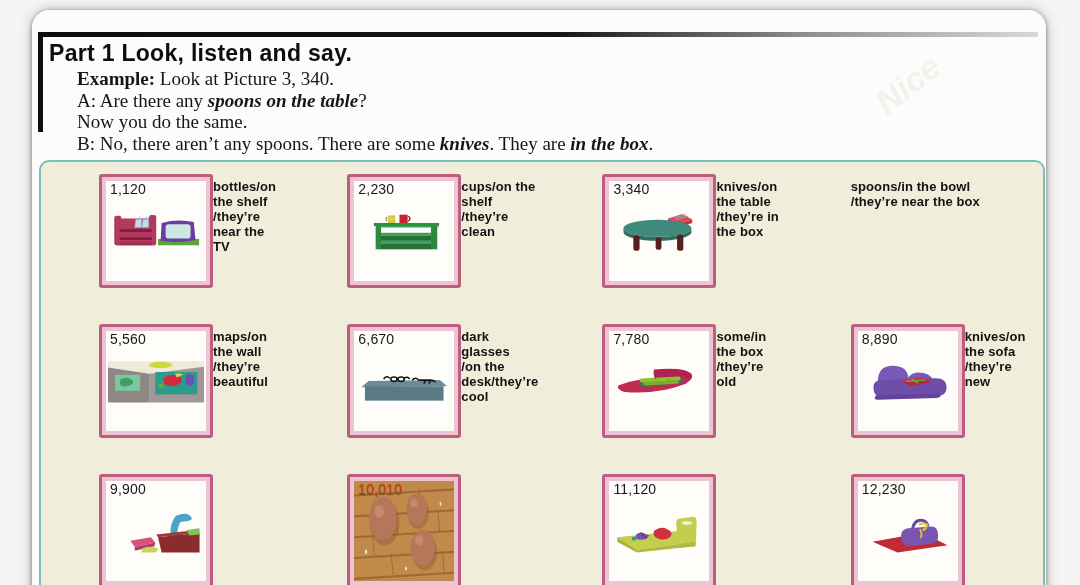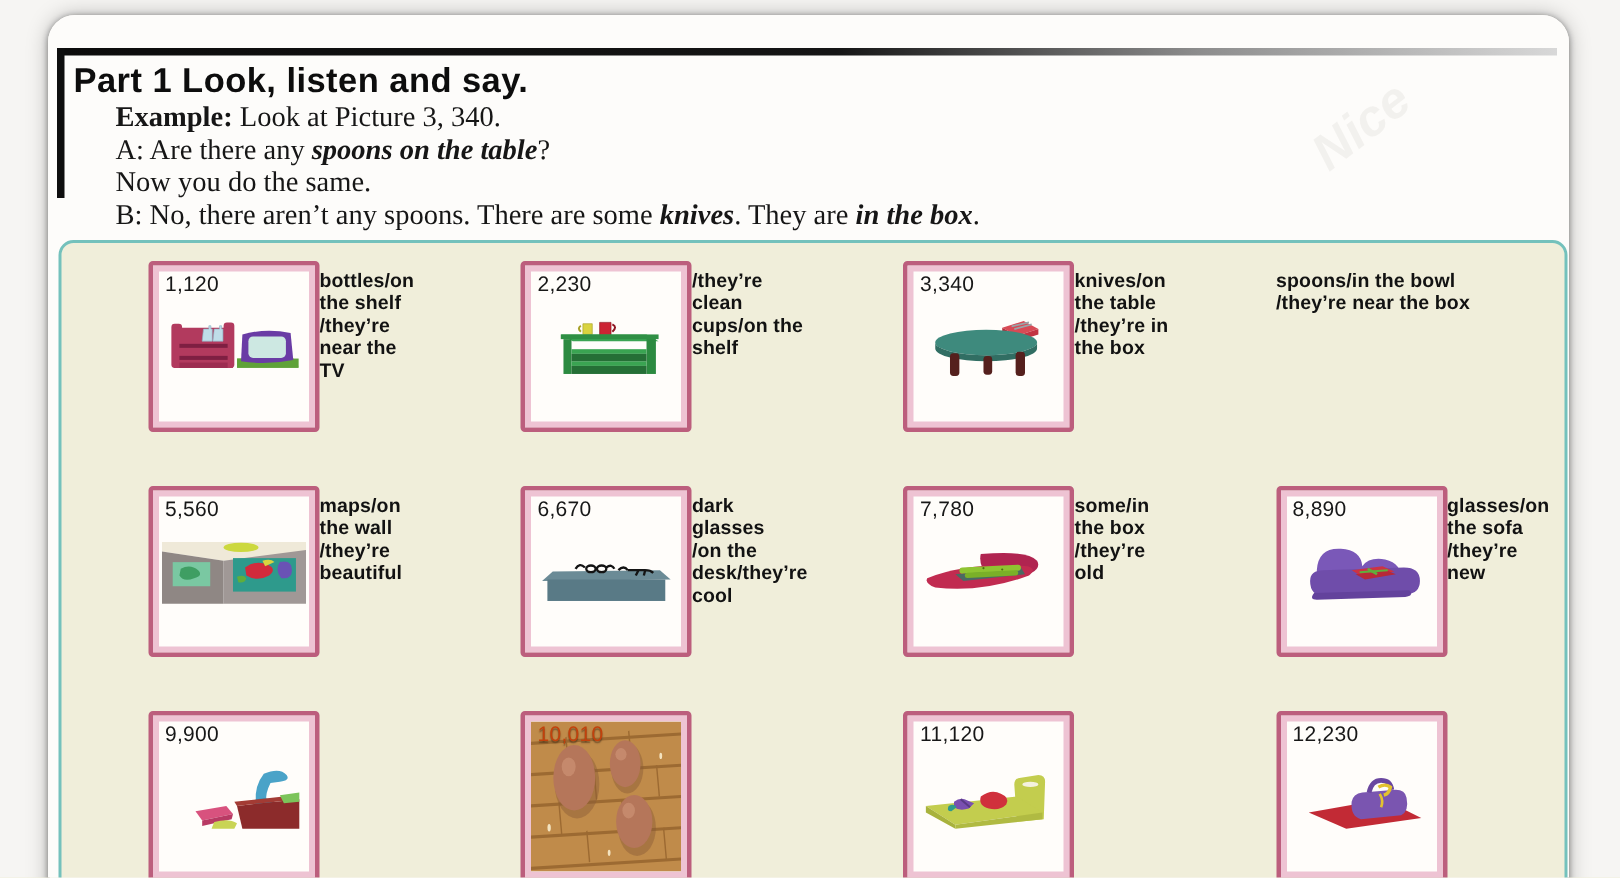--- a/index.html
+++ b/index.html
@@ -126,22 +126,22 @@
               <rect x="44" y="37" width="12" height="52" fill="#2c8a40"></rect>
               <rect x="168" y="37" width="14" height="52" fill="#2c8a40"></rect>
               <rect x="56" y="52" width="112" height="7" fill="#3aa452"></rect>
               <rect x="56" y="70" width="112" height="7" fill="#3aa452"></rect>
               <rect x="56" y="59" width="112" height="11" fill="#256f36"></rect>
               <rect x="56" y="77" width="112" height="12" fill="#256f36"></rect>
             </svg>
           </span>
         </div>
         <div class="caption">
+          <div>cups/on the shelf</div>
           <div>/they’re clean</div>
-          <div>cups/on the shelf</div>
         </div>
       </div>
 
       <div class="cell">
         <div class="card">
           <span class="num">3,340</span>
           <span class="art">
             <svg viewBox="0 0 215 96" preserveAspectRatio="xMidYMid meet">
               <polygon points="128,20 160,10 182,22 150,32" fill="#d84a55"></polygon>
               <polygon points="128,20 150,32 150,40 128,30" fill="#b52a38"></polygon>
@@ -242,21 +242,21 @@
               <path d="M30 62 q0 -16 20 -16 l120 -4 q24 0 24 20 q0 18 -20 20 l-122 4 q-22 -2 -22 -24 z" fill="#6f4daa"></path>
               <path d="M36 80 q-8 10 4 10 l132 -4 q14 -2 6 -10 z" fill="#63429c"></path>
               <polygon points="92,46 138,40 156,48 108,56" fill="#cc3344"></polygon>
               <polygon points="98,52 144,46 158,52 112,60" fill="#b82838"></polygon>
               <line x1="116" y1="44" x2="130" y2="52" stroke="#5fae3c" stroke-width="4"></line>
               <line x1="104" y1="49" x2="146" y2="46" stroke="#5fae3c" stroke-width="3"></line>
             </svg>
           </span>
         </div>
         <div class="caption">
-          <div>glasses/on the sofa</div>
+          <div>knives/on the sofa</div>
           <div>/they’re new</div>
         </div>
       </div>
 
       <div class="cell">
         <div class="card">
           <span class="num">9,900</span>
           <span class="art">
             <svg viewBox="0 0 215 96" preserveAspectRatio="xMidYMid meet">
               <path d="M152 14 q24 -10 34 2 q6 8 -10 10 l-14 2 q-8 16 -6 26 l-16 2 q-2 -24 12 -42 z" fill="#4aa3c8"></path>

